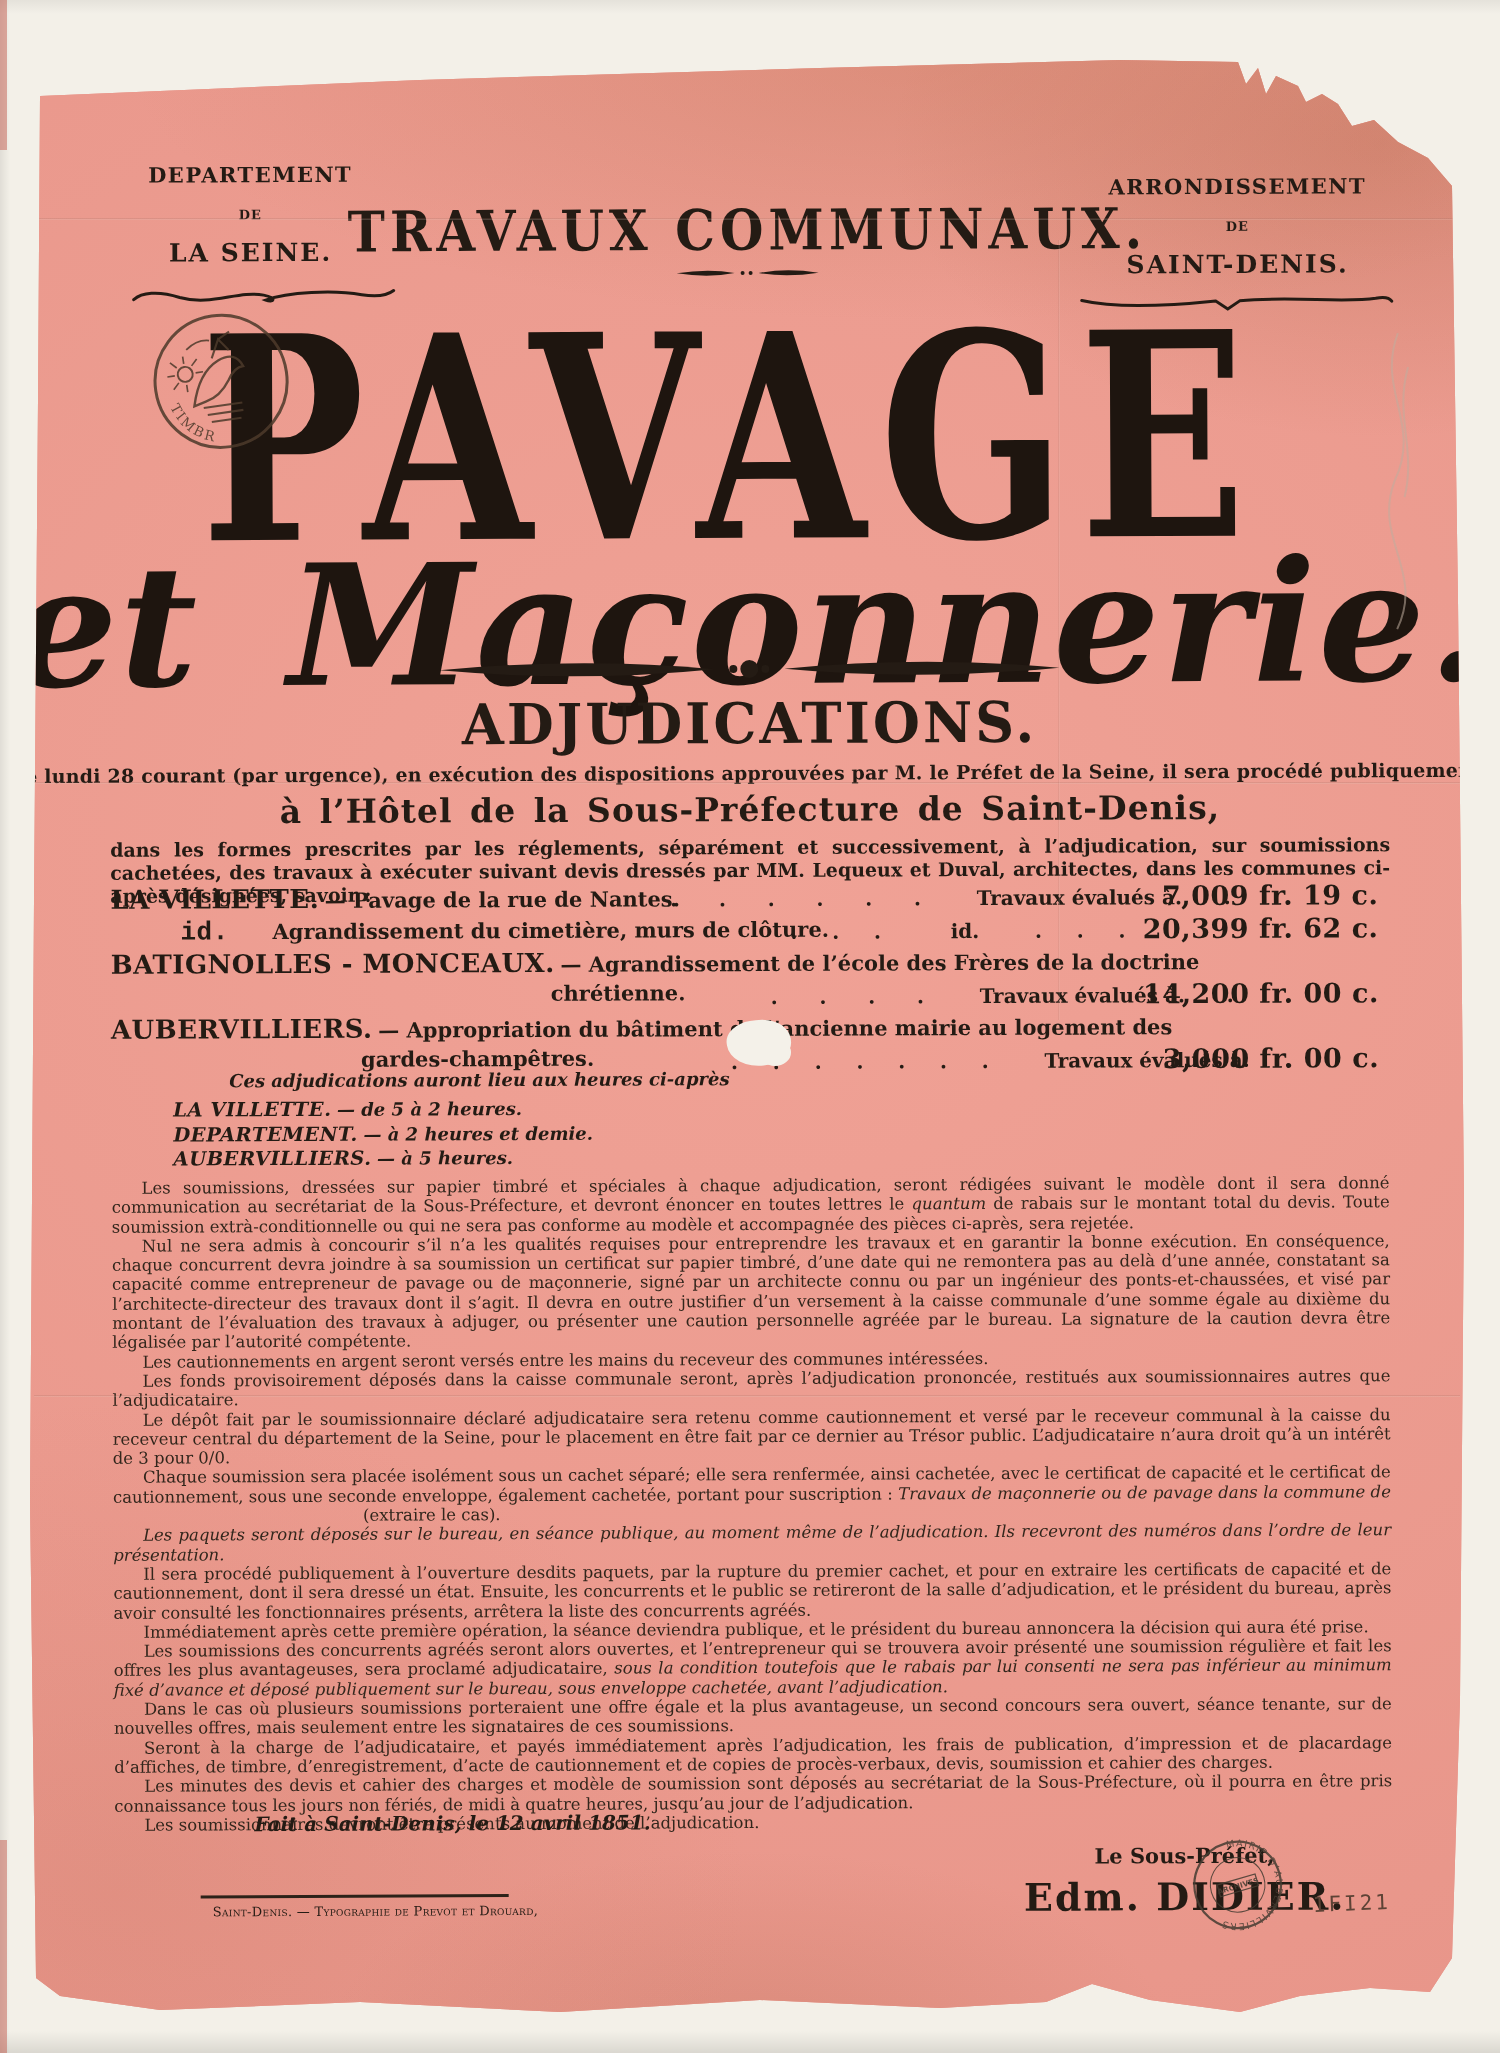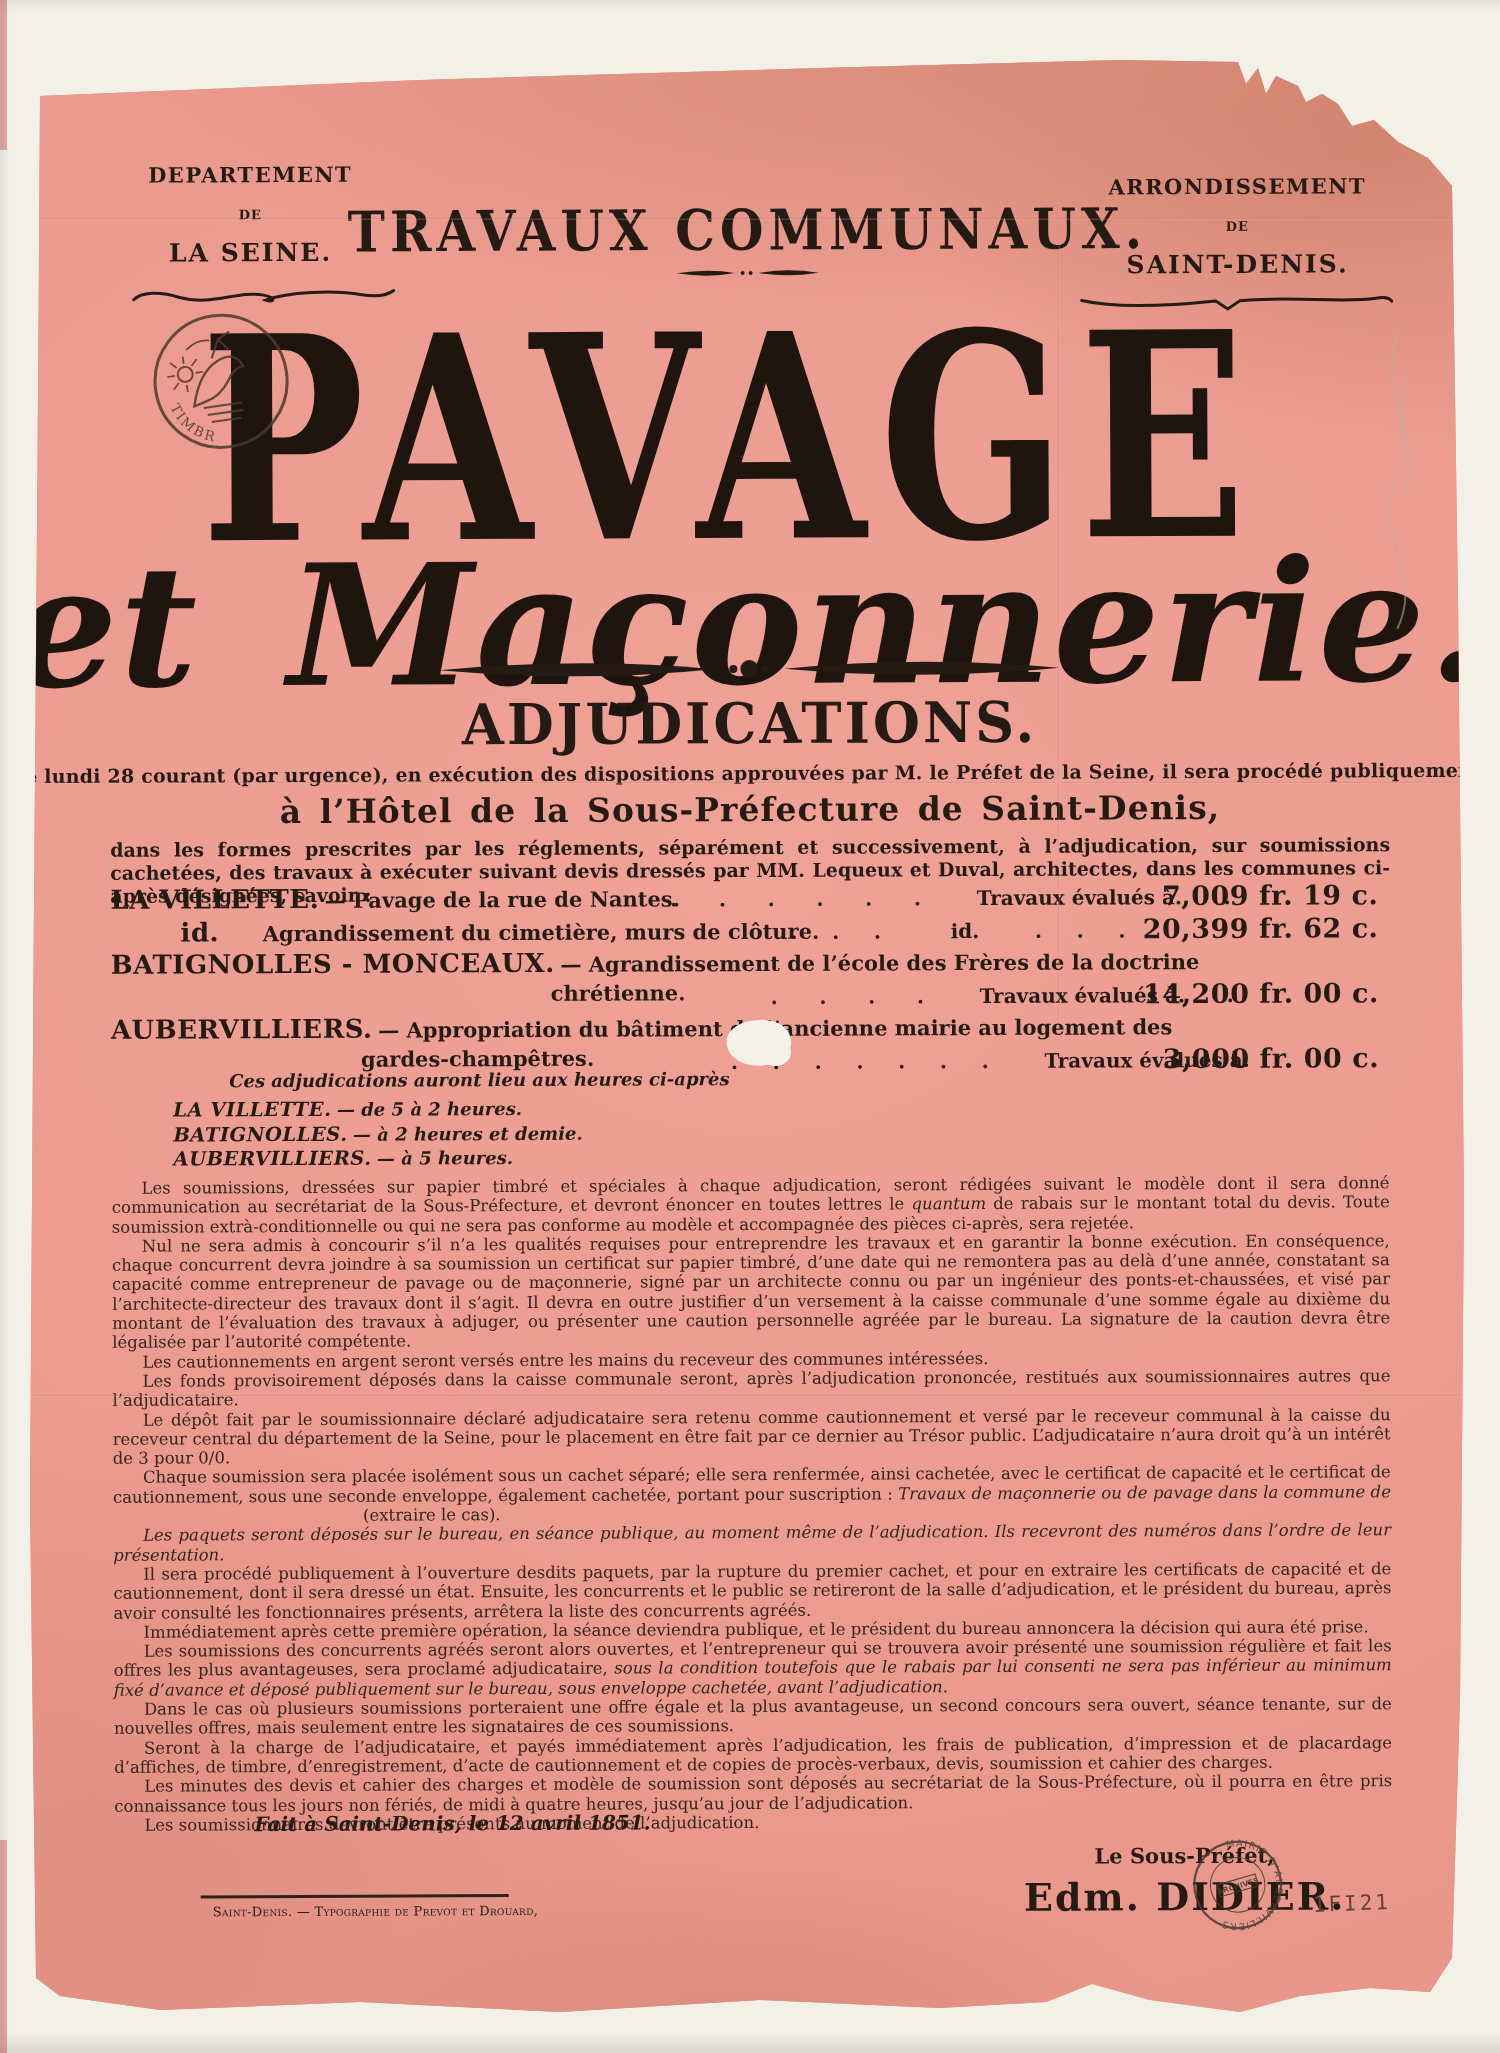--- a/index.html
+++ b/index.html
@@ -65,21 +65,21 @@
     font-weight:bold;font-size:33px;letter-spacing:1px;word-spacing:5px;}
   .intro2{position:absolute;top:836px;left:110px;width:1280px;
     font-weight:bold;font-size:19px;line-height:23px;text-align:justify;}
   
   .works{position:absolute;top:882px;left:110px;width:1282px;font-weight:bold;}
   .w-row{position:relative;height:32.5px;white-space:nowrap;}
   .w-name{font-size:26px;letter-spacing:.5px;}
   .w-desc{font-size:21px;}
   .w-leader{position:absolute;font-size:20px;white-space:pre;top:5px;}
   .w-amount{position:absolute;right:14px;top:0;font-size:27px;letter-spacing:.5px;}
-  .pad-id{padding-left:70px;}
+  .pad-id{padding-left:70px;font-family:Liberation Mono, monospace;}
   .ml{margin-left:38px;}
   .pad-chret{padding-left:440px;}
   .pad-gardes{padding-left:250px;}
   
   .sched-head{position:absolute;top:1068px;left:228px;font-weight:bold;font-style:italic;font-size:18px;}
   .sched{position:absolute;top:1096px;left:172px;font-weight:bold;line-height:23.5px;}
   .s-name{font-size:19.5px;font-style:italic;letter-spacing:.5px;}
   .s-time{font-size:18px;font-style:italic;}
   
   .bodytext{position:absolute;top:1176px;left:110px;width:1278px;
@@ -215,21 +215,21 @@
       </div>
     </div>
 
     <div class="sched-head">Ces adjudications auront lieu aux heures ci-après</div>
     <div class="sched">
       <div>
         <span class="s-name">LA VILLETTE.</span>
         <span class="s-time">— de 5 à 2 heures.</span>
       </div>
       <div>
-        <span class="s-name">BATIGNOLLES.</span>
+        <span class="s-name">DEPARTEMENT.</span>
         <span class="s-time">— à 2 heures et demie.</span>
       </div>
       <div>
         <span class="s-name">AUBERVILLIERS.</span>
         <span class="s-time">— à 5 heures.</span>
       </div>
     </div>
 
     <div class="bodytext">
       <p><span>Les soumissions, dressées sur papier timbré et spéciales à chaque adjudication, seront rédigées suivant le modèle dont il sera donné communication au secrétariat de la Sous-Préfecture, et devront énoncer en toutes lettres le </span><span class="it">quantum</span><span> de rabais sur le montant total du devis. Toute soumission extrà-conditionnelle ou qui ne sera pas conforme au modèle et accompagnée des pièces ci-après, sera rejetée.</span></p>

